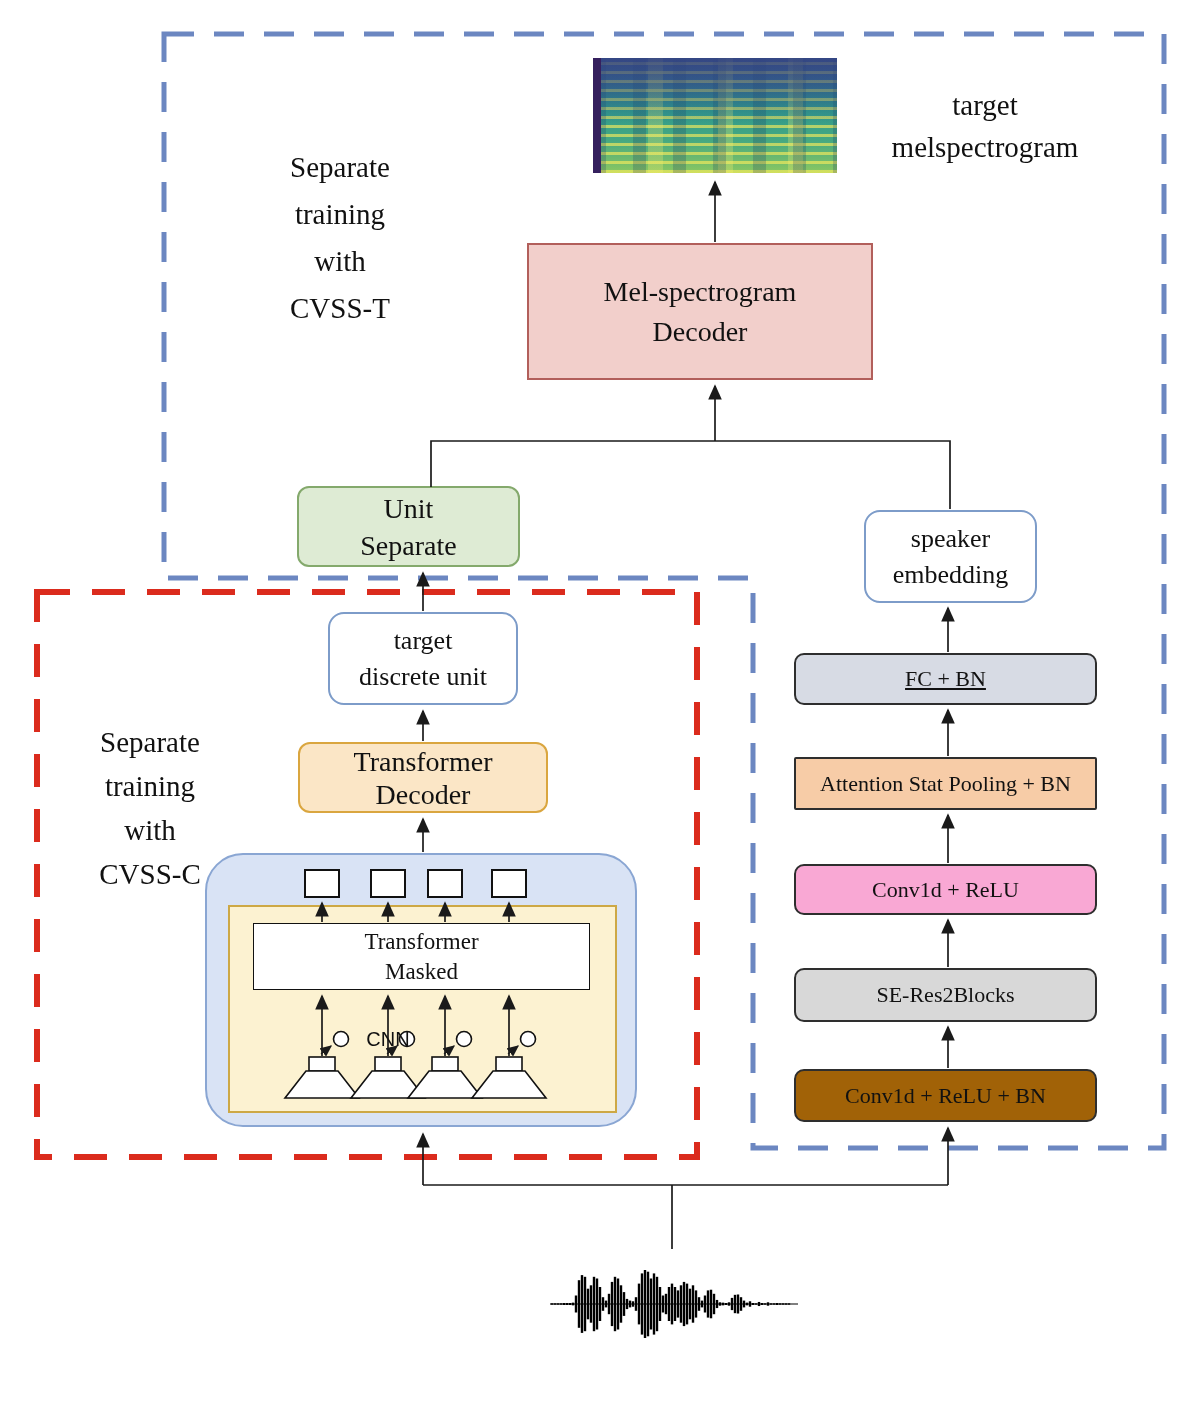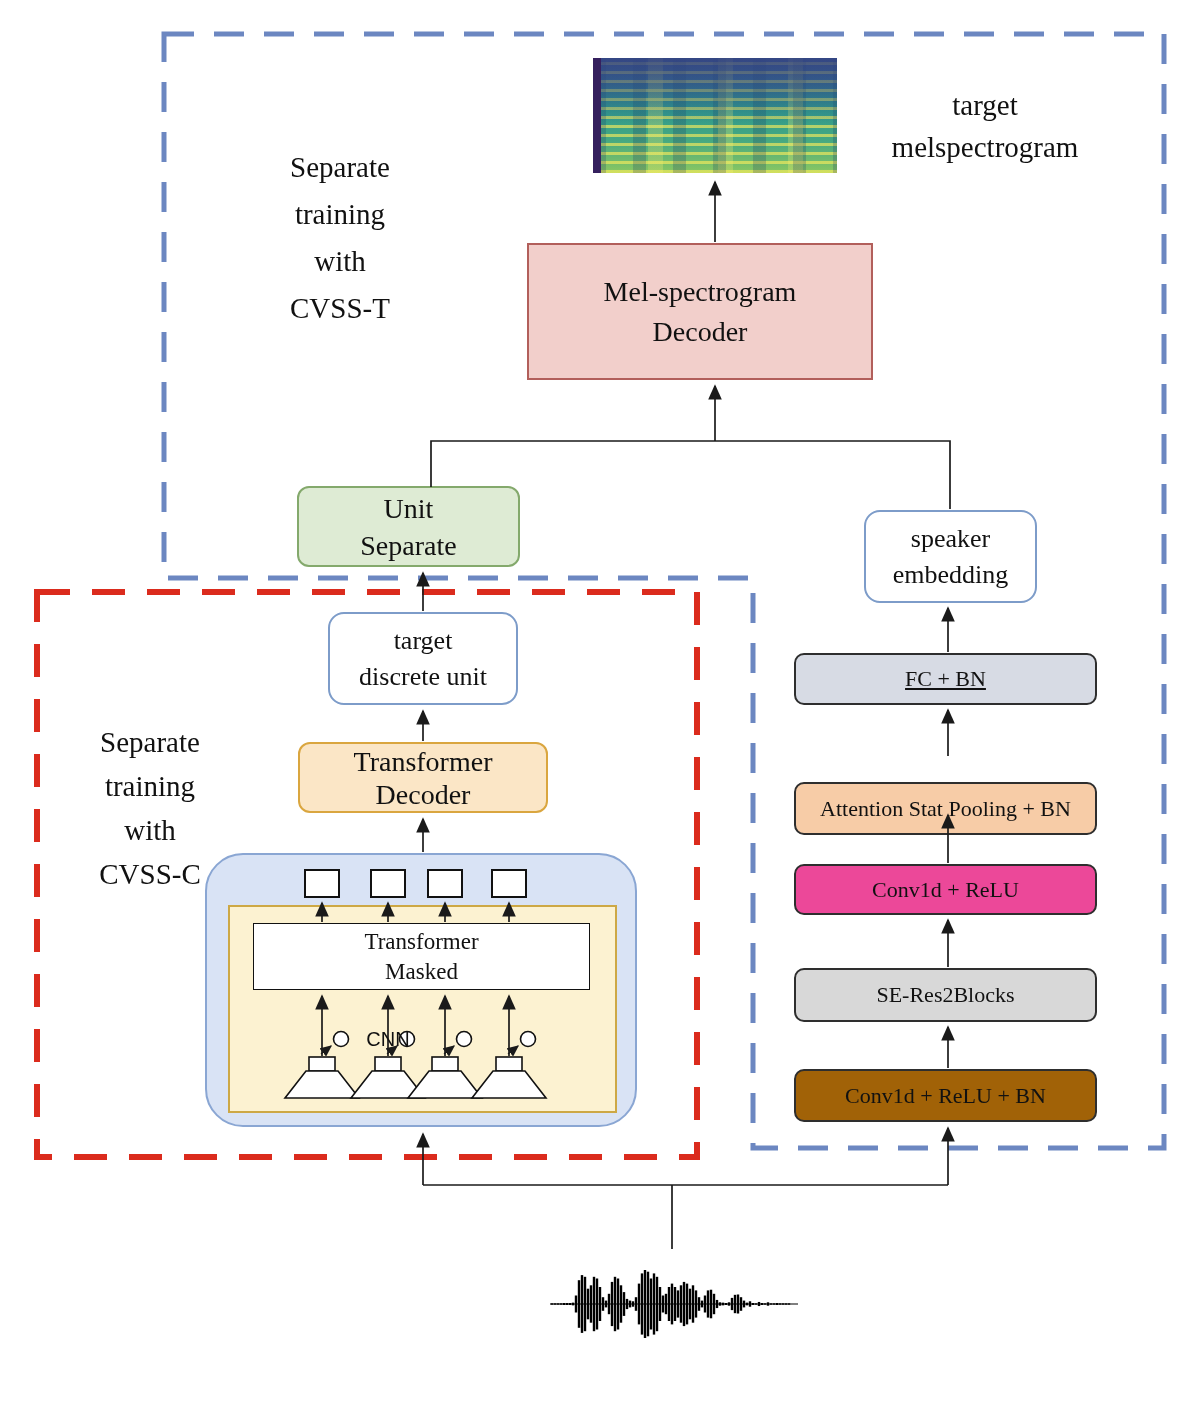--- a/index.html
+++ b/index.html
@@ -85,24 +85,24 @@
   <div class="node" style="left: 228px; top: 905px; width: 389px; height: 208px; border: 2px solid rgb(205, 168, 69); background-color: rgb(252, 242, 209);"></div>
   <div class="node" style="left:253px;top:923px;width:337px;height:67px;border:1.5px solid #111;background:#fff;font-size:23px;line-height:30px;">
     <span>Transformer</span>
     <span>Masked</span>
   </div>
   <div class="node" style="left:348px;top:1028px;width:80px;font-size:20px;font-family:'Liberation Sans',sans-serif;z-index:4;">CNN</div>
 
   <div class="node" style="left: 794px; top: 653px; width: 303px; height: 52px; border: 2px solid rgb(46, 46, 46); border-radius: 10px; font-size: 22px; background-color: rgb(215, 219, 228); text-decoration: underline;">
     <span>FC + BN</span>
   </div>
-  <div class="node" style="left: 794px; top: 757px; width: 303px; height: 53px; border: 2px solid rgb(46, 46, 46); border-radius: 10px; font-size: 22px; background-color: rgb(247, 204, 167); margin-top: 25px;">
+  <div class="node" style="left: 794px; top: 757px; width: 303px; height: 53px; border: 2px solid rgb(46, 46, 46); border-radius: 2px; font-size: 22px; background-color: rgb(247, 204, 167);">
     <span>Attention Stat Pooling + BN</span>
   </div>
-  <div class="node" style="left: 794px; top: 864px; width: 303px; height: 51px; border: 2px solid rgb(46, 46, 46); border-radius: 10px; font-size: 22px; background-color: #ec4899;">
+  <div class="node" style="left: 794px; top: 864px; width: 303px; height: 51px; border: 2px solid rgb(46, 46, 46); border-radius: 10px; font-size: 22px; background-color: #f9a8d4;">
     <span>Conv1d + ReLU</span>
   </div>
   <div class="node" style="left: 794px; top: 968px; width: 303px; height: 54px; border: 2px solid rgb(46, 46, 46); border-radius: 10px; font-size: 22px; background-color: rgb(216, 216, 216); justify-content: center;">
     <span>SE-Res2Blocks</span>
   </div>
   <div class="node" style="left: 794px; top: 1069px; width: 303px; height: 53px; border: 2px solid rgb(46, 46, 46); border-radius: 10px; font-size: 22px; background-color: #a16207;">
     <span>Conv1d + ReLU + BN</span>
   </div>
 
   <div class="wavebox">

